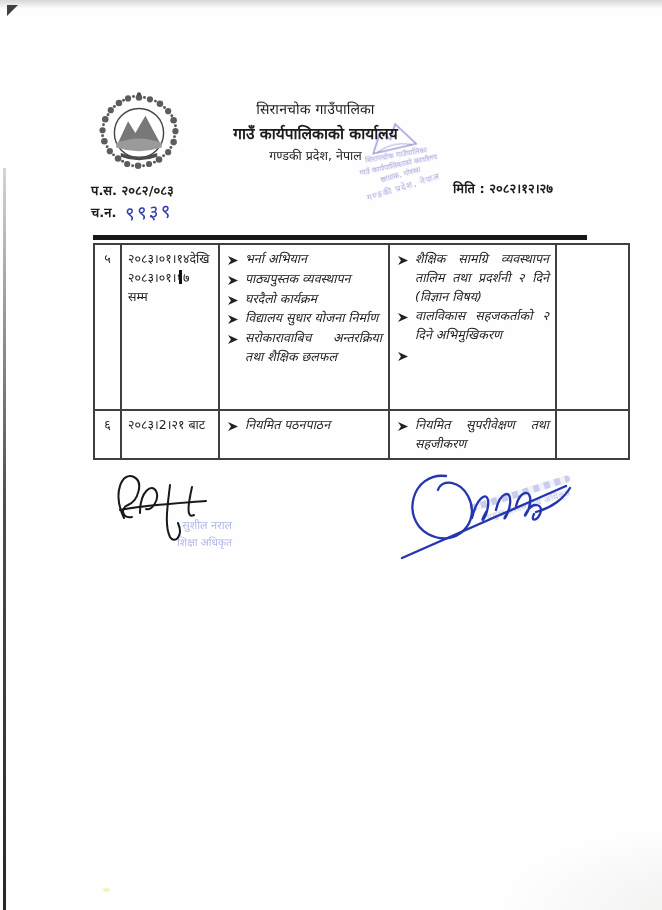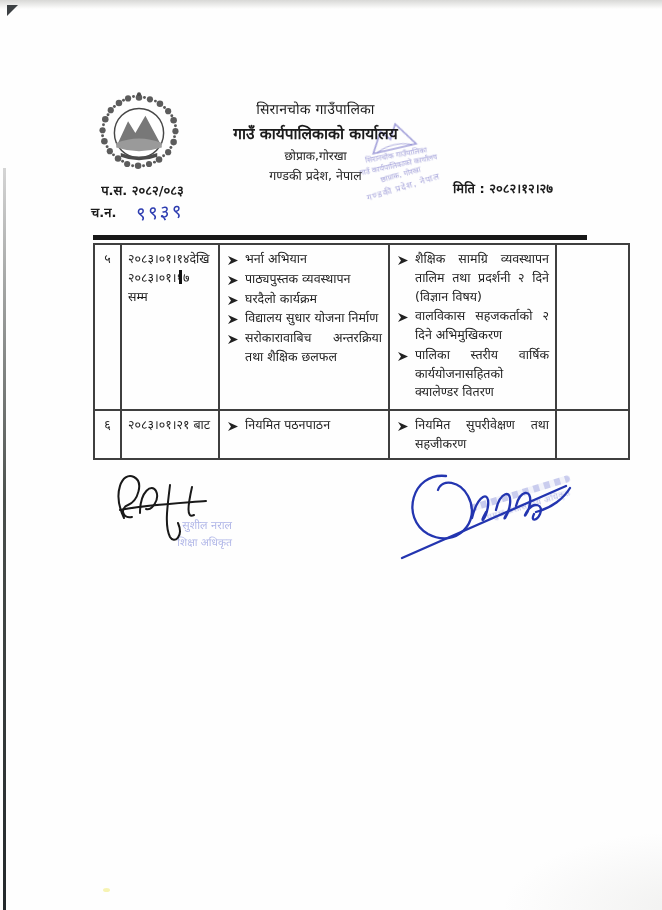--- a/index.html
+++ b/index.html
@@ -23,21 +23,21 @@
 
   
   .logo{position:absolute;left:92px;top:92px;width:94px;height:82px;}
   .header-center{position:absolute;left:208px;top:99px;width:215px;text-align:center;}
   .h-muni{font-size:14px;letter-spacing:.2px;}
   .h-office{font-size:15.5px;font-weight:bold;margin-top:4px;}
   .h-addr1{font-size:12px;margin-top:3px;}
   .h-addr2{font-size:12.5px;margin-top:3px;}
   .ref-block{position:absolute;left:91px;top:181px;font-size:13px;font-weight:bold;text-align:right;}
   .ref-line{height:19px;}
-  .chn-line{margin-top:3px;display:flex;align-items:flex-start;gap:11px;}
+  .chn-line{margin-top:3px;display:flex;align-items:flex-start;}
   .chn-value{font-family:"DejaVu Sans",sans-serif;color:#2d3cb0;font-weight:normal;
     font-size:19px;margin-left:9px;transform:rotate(-4deg) skewX(-6deg);letter-spacing:2px;line-height:1;}
   .date-line{position:absolute;left:453px;top:179px;font-size:13px;font-weight:bold;white-space:nowrap;}
 
   
   .header-stamp{position:absolute;left:338px;top:120px;width:126px;height:112px;
     transform:rotate(-13deg);color:rgba(106,104,196,.62);mix-blend-mode:multiply;
     filter:blur(.4px);text-align:center;pointer-events:none;}
   .header-stamp svg{display:block;margin:0 auto;}
   .hs-line{font-size:7.5px;line-height:1.35;white-space:nowrap;}
@@ -53,21 +53,21 @@
     grid-template-columns:27px 98px 170px 167px 73px;
     border:1px solid #3f3f3f;border-collapse:collapse;}
   .cell{border:1px solid #3f3f3f;padding:3px 6px;font-size:12.5px;line-height:1.5;
     box-sizing:border-box;position:relative;}
   .row5{height:166px;}
   .sn-cell{text-align:center;padding-top:5px;}
   .date-cell{padding-top:5px;}
   .bullets{padding:2px 0 0 0;margin:0;}
   .b-item{display:flex;margin-bottom:1px;}
   .b-marker{flex:0 0 10px;margin:6px 7px 0 2px;}
-  .b-text{flex:1;text-align:justify;}
+  .b-text{flex:1;text-align:justify;font-style:italic;}
   .ink-mark{position:absolute;left:57px;top:25px;width:3px;height:14px;background:#111;}
 
   
   .sig-left{position:absolute;left:104px;top:463px;}
   .sig-left-stamp{position:absolute;left:116px;top:517px;width:116px;text-align:right;
     color:rgba(112,122,214,.55);filter:blur(.55px);mix-blend-mode:multiply;}
   .sls-1{font-size:11px;line-height:1.6;}
   .sls-2{font-size:10.5px;}
   .sig-right-stamp{position:absolute;left:452px;top:488px;width:150px;transform:rotate(-17deg);
     color:rgba(104,112,208,.5);filter:blur(.6px);mix-blend-mode:multiply;text-align:center;}
@@ -137,21 +137,20 @@
       <path d="M27,56 L38,32 L46,45 L57,26 L73,56 Z" fill="#787878"></path>
       <path d="M25,56 Q50,46 75,56 L75,61 Q50,69 25,61 Z" fill="#9a9a9a"></path>
       <path d="M30,67 Q50,75 70,67 L70,71 Q50,79 30,71 Z" fill="#4b4b4b"></path>
       <circle cx="50" cy="2.5" r="2.2" fill="#4b4b4b"></circle>
     </svg>
   </div>
 
   <div class="header-center">
     <div class="h-muni">सिरानचोक गाउँपालिका</div>
     <div class="h-office">गाउँ कार्यपालिकाको कार्यालय</div>
-    <div class="h-addr1">छोप्राक,गोरखा</div>
     <div class="h-addr2">गण्डकी प्रदेश, नेपाल</div>
   </div>
 
   <div class="ref-block">
     <div class="ref-line">
       <span>प.स.</span>
       <span>२०८२/०८३</span>
     </div>
     <div class="chn-line">
       <span>च.न.</span>
@@ -231,28 +230,27 @@
           <div class="b-item">
             <svg class="b-marker" width="10" height="9" viewBox="0 0 10 9">
                 <path d="M0,0 L10,4.5 L0,9 L3,4.5 Z" fill="#222"></path>
               </svg>
             <span class="b-text">वालविकास सहजकर्ताको २ दिने अभिमुखिकरण</span>
             </div>
           <div class="b-item">
             <svg class="b-marker" width="10" height="9" viewBox="0 0 10 9">
                 <path d="M0,0 L10,4.5 L0,9 L3,4.5 Z" fill="#222"></path>
               </svg>
-            <span class="b-text">पालिका स्तरीय वार्षिक कार्ययोजनासहितको क्यालेण्डर वितरण</span>
             </div>
         </div>
       </div>
       <div class="cell row5"></div>
 
       <div class="cell sn-cell">६</div>
-      <div class="cell date-cell">२०८३।०१।२१ बाट</div>
+      <div class="cell date-cell">२०८३।2।२१ बाट</div>
       <div class="cell">
         <div class="bullets">
           <div class="b-item">
             <svg class="b-marker" width="10" height="9" viewBox="0 0 10 9">
                 <path d="M0,0 L10,4.5 L0,9 L3,4.5 Z" fill="#222"></path>
               </svg>
             <span class="b-text">नियमित पठनपाठन</span>
             </div>
         </div>
       </div>

